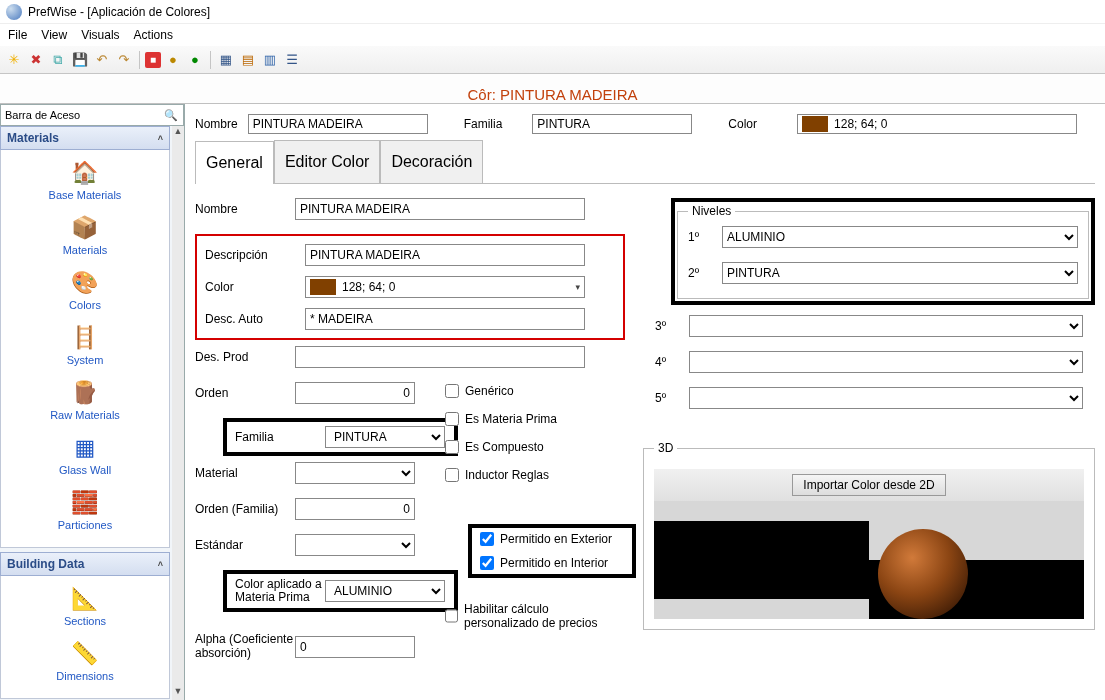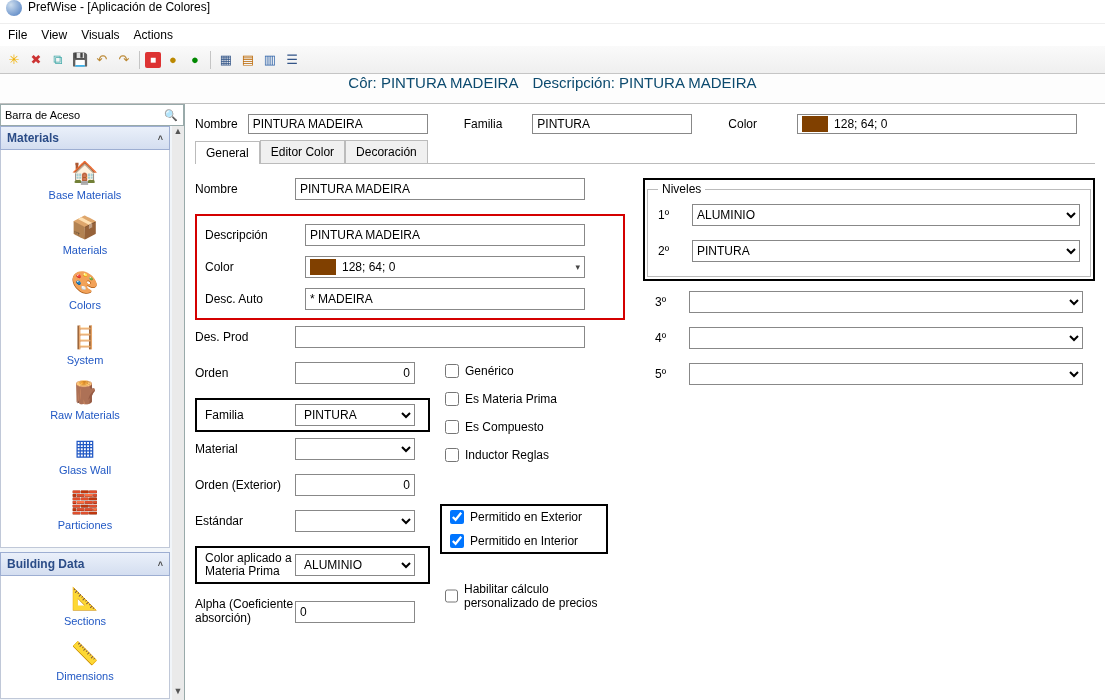--- a/index.html
+++ b/index.html
@@ -1,53 +1,53 @@
 <!DOCTYPE html>
 <html><head>
 <meta charset="utf-8">
 <style>
 * { box-sizing: border-box; margin: 0; padding: 0; }
 body { font-family: "Segoe UI", Tahoma, sans-serif; font-size: 12px; background: #fff; color: #000; width: 1105px; height: 700px; overflow: hidden; }
-.titlebar { height: 24px; background: #fff; display: flex; padding: 0 6px; gap: 6px; border-bottom: 1px solid #eee; }
+.titlebar { height: 24px; background: #fff; display: flex; align-items: center; padding: 0 6px; gap: 6px; border-bottom: 1px solid #eee; }
 .title-icon { width: 16px; height: 16px; border-radius: 50%; background: radial-gradient(circle at 30% 30%, #cde, #4a7abf); display: inline-block; }
 .menubar { height: 22px; display: flex; align-items: center; padding: 0 8px; gap: 14px; }
 .menubar span { cursor: default; }
 .toolbar { height: 28px; display: flex; align-items: center; padding: 0 4px; border-bottom: 1px solid #c5c5c5; background: linear-gradient(#fafafa,#efefef); gap: 2px; }
 .tb-btn { width: 20px; height: 20px; display: inline-flex; align-items: center; justify-content: center; font-size: 13px; border: 1px solid transparent; }
 .tb-sep { width: 1px; height: 18px; background: #c5c5c5; margin: 0 3px; }
-.header-strip { height: 30px; border-bottom: 1px solid #c0c0c0; display: flex; align-items: flex-start; justify-content: center; font-size: 15px; color: #0c4a6e; gap: 14px; background: #fdfdfd; }
+.header-strip { height: 30px; border-bottom: 1px solid #c0c0c0; display: flex; align-items: flex-end; justify-content: center; font-size: 15px; color: #c2410c; gap: 14px; background: #fdfdfd; }
 .workspace { display: flex; height: 596px; }
 .nav-col { width: 185px; display: flex; flex-direction: column; border-right: 1px solid #9aa; }
 .nav-header { height: 22px; display: flex; align-items: center; padding: 0 4px; border: 1px solid #9aa; background: #fff; font-size: 11px; }
 .nav-header input { border: none; width: 100%; font-size: 11px; outline: none; }
 .nav-header .mag { width: 16px; height: 16px; flex-shrink: 0; display: inline-flex; align-items: center; justify-content: center; font-size: 11px; color: #555; }
 .nav-body { flex: 1; background: #f1f5f9; overflow: hidden; padding-right: 14px; position: relative; }
 .scrollbar-mock { width: 12px; position: absolute; right: 0; top: 0; bottom: 0; background: #eaeaea; display: flex; flex-direction: column; align-items: center; }
 .scrollbar-mock .arrow { height: 14px; font-size: 9px; color: #555; width: 100%; text-align: center; cursor: pointer; }
 .panel-head { height: 24px; background: linear-gradient(#eaf0fa,#d4def0); border: 1px solid #9daed2; display: flex; align-items: center; padding: 0 6px; font-weight: bold; color: #2b4c87; justify-content: space-between; }
 .panel-body { background: #fff; border: 1px solid #c0c8d8; border-top: none; padding: 6px 0; text-align: center; }
 .nav-item { padding: 2px 0 10px; font-size: 11px; color: #2158c4; cursor: pointer; }
 .nav-item .icon { width: 30px; height: 30px; margin: 0 auto 1px; display: flex; align-items: center; justify-content: center; font-size: 22px; }
 .content { flex: 1; padding: 0 10px; overflow: hidden; }
 .top-fields { display: flex; align-items: center; gap: 8px; padding: 10px 0 6px; }
 .top-fields .lbl { width: auto; margin-right: 2px; }
 .txt { border: 1px solid #888; height: 20px; padding: 0 4px; font: inherit; background: #fff; }
 .swatch { width: 26px; height: 16px; background: rgb(128,64,0); display: inline-block; vertical-align: middle; margin-right: 6px; }
 .tabs { border-bottom: 1px solid #bbb; display: flex; gap: 0; }
-.tab { padding: 4px 10px; border: 1px solid #bbb; border-bottom: none; background: #f0f0f0; font-size: 12px; cursor: pointer; position: relative; }
+.tab { padding: 12px 10px; border: 1px solid #bbb; border-bottom: none; background: #f0f0f0; font-size: 16px; cursor: pointer; position: relative; }
 .tab.active { background: #fff; top: 1px; }
 .two-col { display: flex; gap: 18px; padding-top: 14px; }
 .leftcol { width: 430px; }
 .rightcol { flex: 1; }
 .form-row { display: flex; align-items: center; margin-bottom: 14px; min-height: 22px; }
 .form-row.tight { margin-bottom: 10px; }
 .form-row .lbl { width: 100px; font-size: 12px; }
 .sel, .txt2 { border: 1px solid #888; height: 22px; padding: 0 4px; font: inherit; background: #fff; }
 .redbox { border: 2px solid #d40000; padding: 8px; margin-bottom: 6px; }
-.redbox-sm { border: 2px solid #000000; padding: 4px 8px; margin-bottom: 6px; }
+.redbox-sm { border: 4px solid #000000; padding: 4px 8px; margin-bottom: 6px; margin-left: 28px; }
 .checks { position: absolute; left: 250px; top: 0; }
 .check-row { display: flex; align-items: center; gap: 6px; margin-bottom: 14px; }
 .check-row input { width: 14px; height: 14px; }
 fieldset { border: 1px solid #bbb; padding: 8px 10px 10px; margin-bottom: 10px; }
 legend { padding: 0 4px; font-size: 12px; }
 .lvl-row { display: flex; align-items: center; gap: 14px; margin-bottom: 14px; }
 .lvl-row .lvl-lbl { width: 20px; }
 .lvl-row select { flex: 1; height: 22px; border: 1px solid #888; background: #fff; font: inherit; }
 .preview3d { height: 150px; background: #fff; position: relative; margin-top: 6px; }
 .preview-top { position: absolute; top: 0; left: 0; right: 0; height: 32px; background: linear-gradient(#f0f0f0,#e0e0e0); display: flex; align-items: center; justify-content: center; }
@@ -91,24 +91,20 @@
   <span class="tb-btn" style="color:#b60">▤</span>
   <span class="tb-btn" style="color:#36a">▥</span>
   <span class="tb-btn" style="color:#358">☰</span>
 </div>
 
 <div class="header-strip">
   <span>
     <span>Côr:</span>
     <span>PINTURA MADEIRA</span>
   </span>
-  <span>
-    <span>Descripción:</span>
-    <span>PINTURA MADEIRA</span>
-  </span>
 </div>
 
 <div class="workspace">
 
   <div class="nav-col">
     <div class="nav-header">
       <input type="text" value="Barra de Aceso" style="">
       <span class="mag">🔍</span>
     </div>
     <div class="nav-body">
@@ -211,35 +207,35 @@
             <span class="lbl" style="width:90px">Familia</span>
             <select class="sel" style="width:120px"><option>PINTURA</option></select>
           </div>
 
           <div class="form-row">
             <span class="lbl">Material</span>
             <select class="sel" style="width:120px"><option></option></select>
           </div>
 
           <div class="form-row">
-            <span class="lbl">Orden (Exterior)</span>
+            <span class="lbl">Orden (Familia)</span>
             <input class="txt2" style="width: 120px; text-align: right;" value="0">
           </div>
 
           <div class="form-row">
             <span class="lbl">Estándar</span>
             <select class="sel" style="width:120px"><option></option></select>
           </div>
 
           <div class="redbox-sm" style="display:flex;align-items:center;width:235px">
             <span class="lbl" style="width:90px;line-height:1.1">Color aplicado a Materia Prima</span>
             <select class="sel" style="width:120px"><option>ALUMINIO</option></select>
           </div>
 
-          <div class="form-row" style="margin-top:14px">
+          <div class="form-row" style="margin-top:21px">
             <span class="lbl" style="line-height:1.1">Alpha (Coeficiente absorción)</span>
             <input class="txt2" style="width: 120px;" value="0">
           </div>
 
           <div class="checks" style="top:38px">
             <div class="check-row">
                 <input type="checkbox" style="">
                 <span>Genérico</span>
               </div>
             <div class="check-row">
@@ -298,17 +294,31 @@
           <div class="lvl-row">
               <span class="lvl-lbl">4º</span>
               <select><option></option></select>
             </div>
           <div class="lvl-row" style="margin-bottom:24px">
               <span class="lvl-lbl">5º</span>
               <select><option></option></select>
             </div>
         </div>
 
+        <fieldset>
+          <legend>3D</legend>
+          <div class="preview3d">
+            <div class="preview-top">
+              <button class="import-btn">Importar Color desde 2D</button>
+            </div>
+            <div class="preview-canvas">
+              <div class="bg"></div>
+              <div class="black1"></div>
+              <div class="black2"></div>
+              <div class="sphere"></div>
+            </div>
+          </div>
+        </fieldset>
       </div>
 
     </div>
   </div>
 </div>
 
 </body></html>

